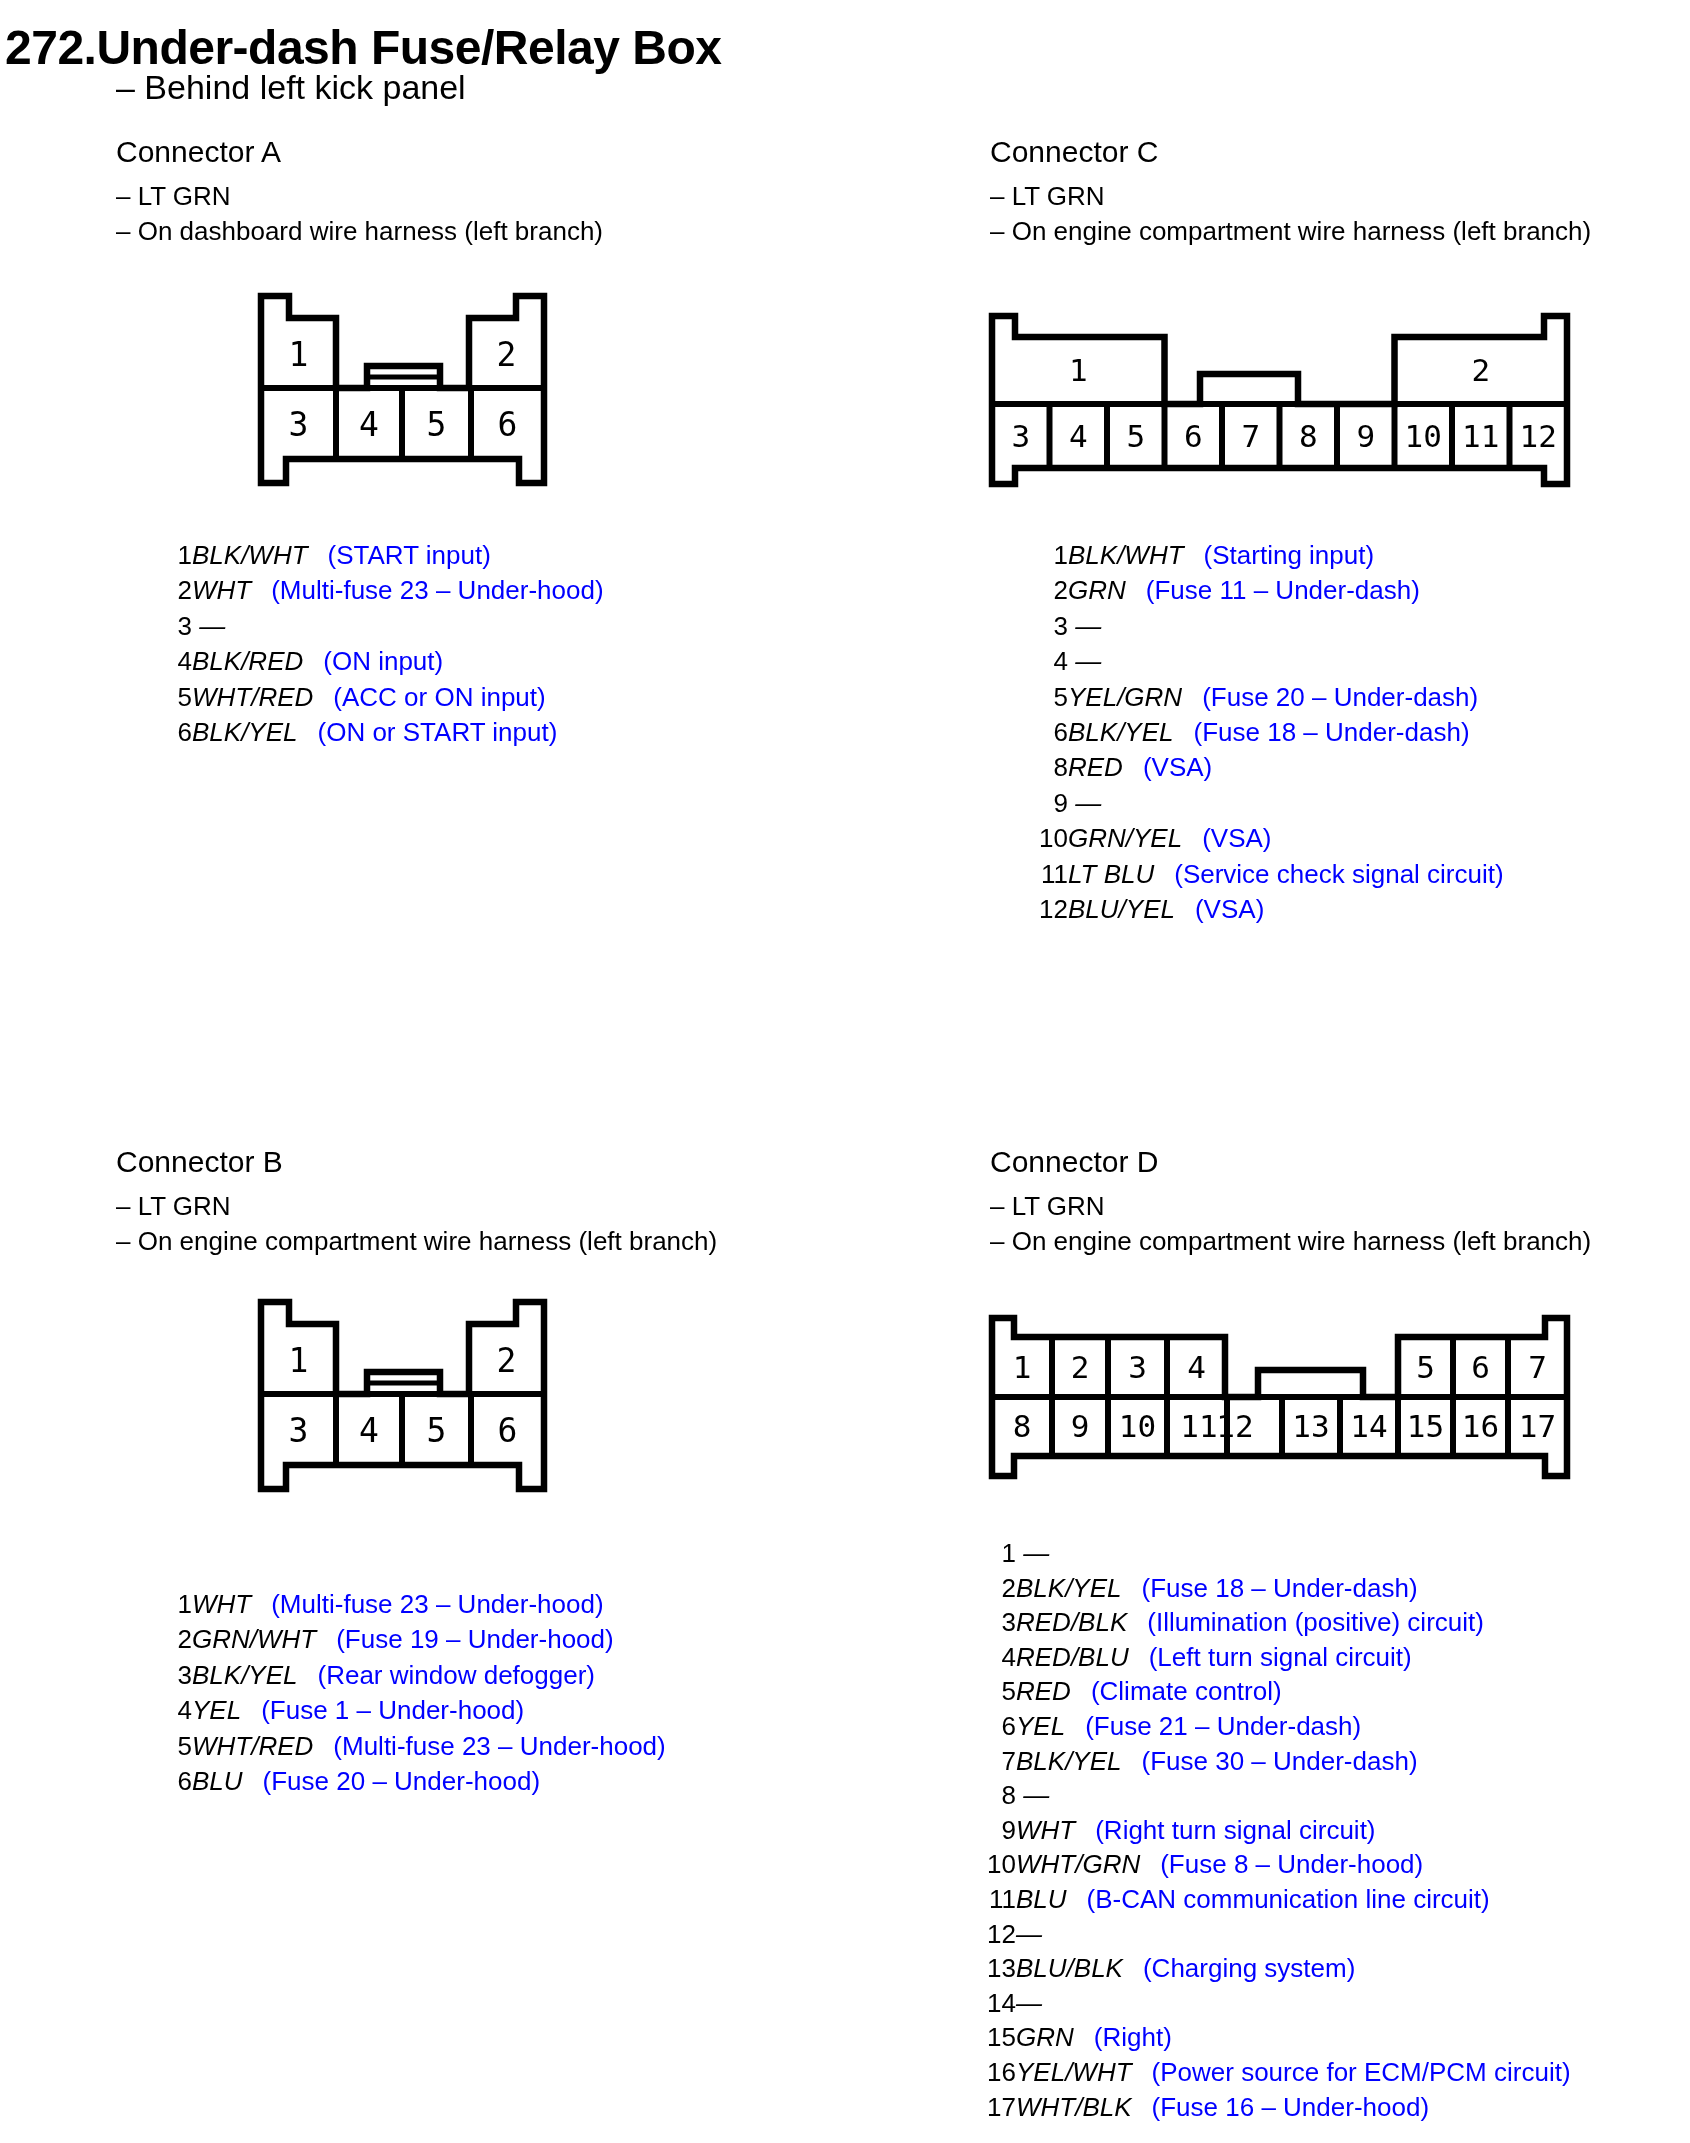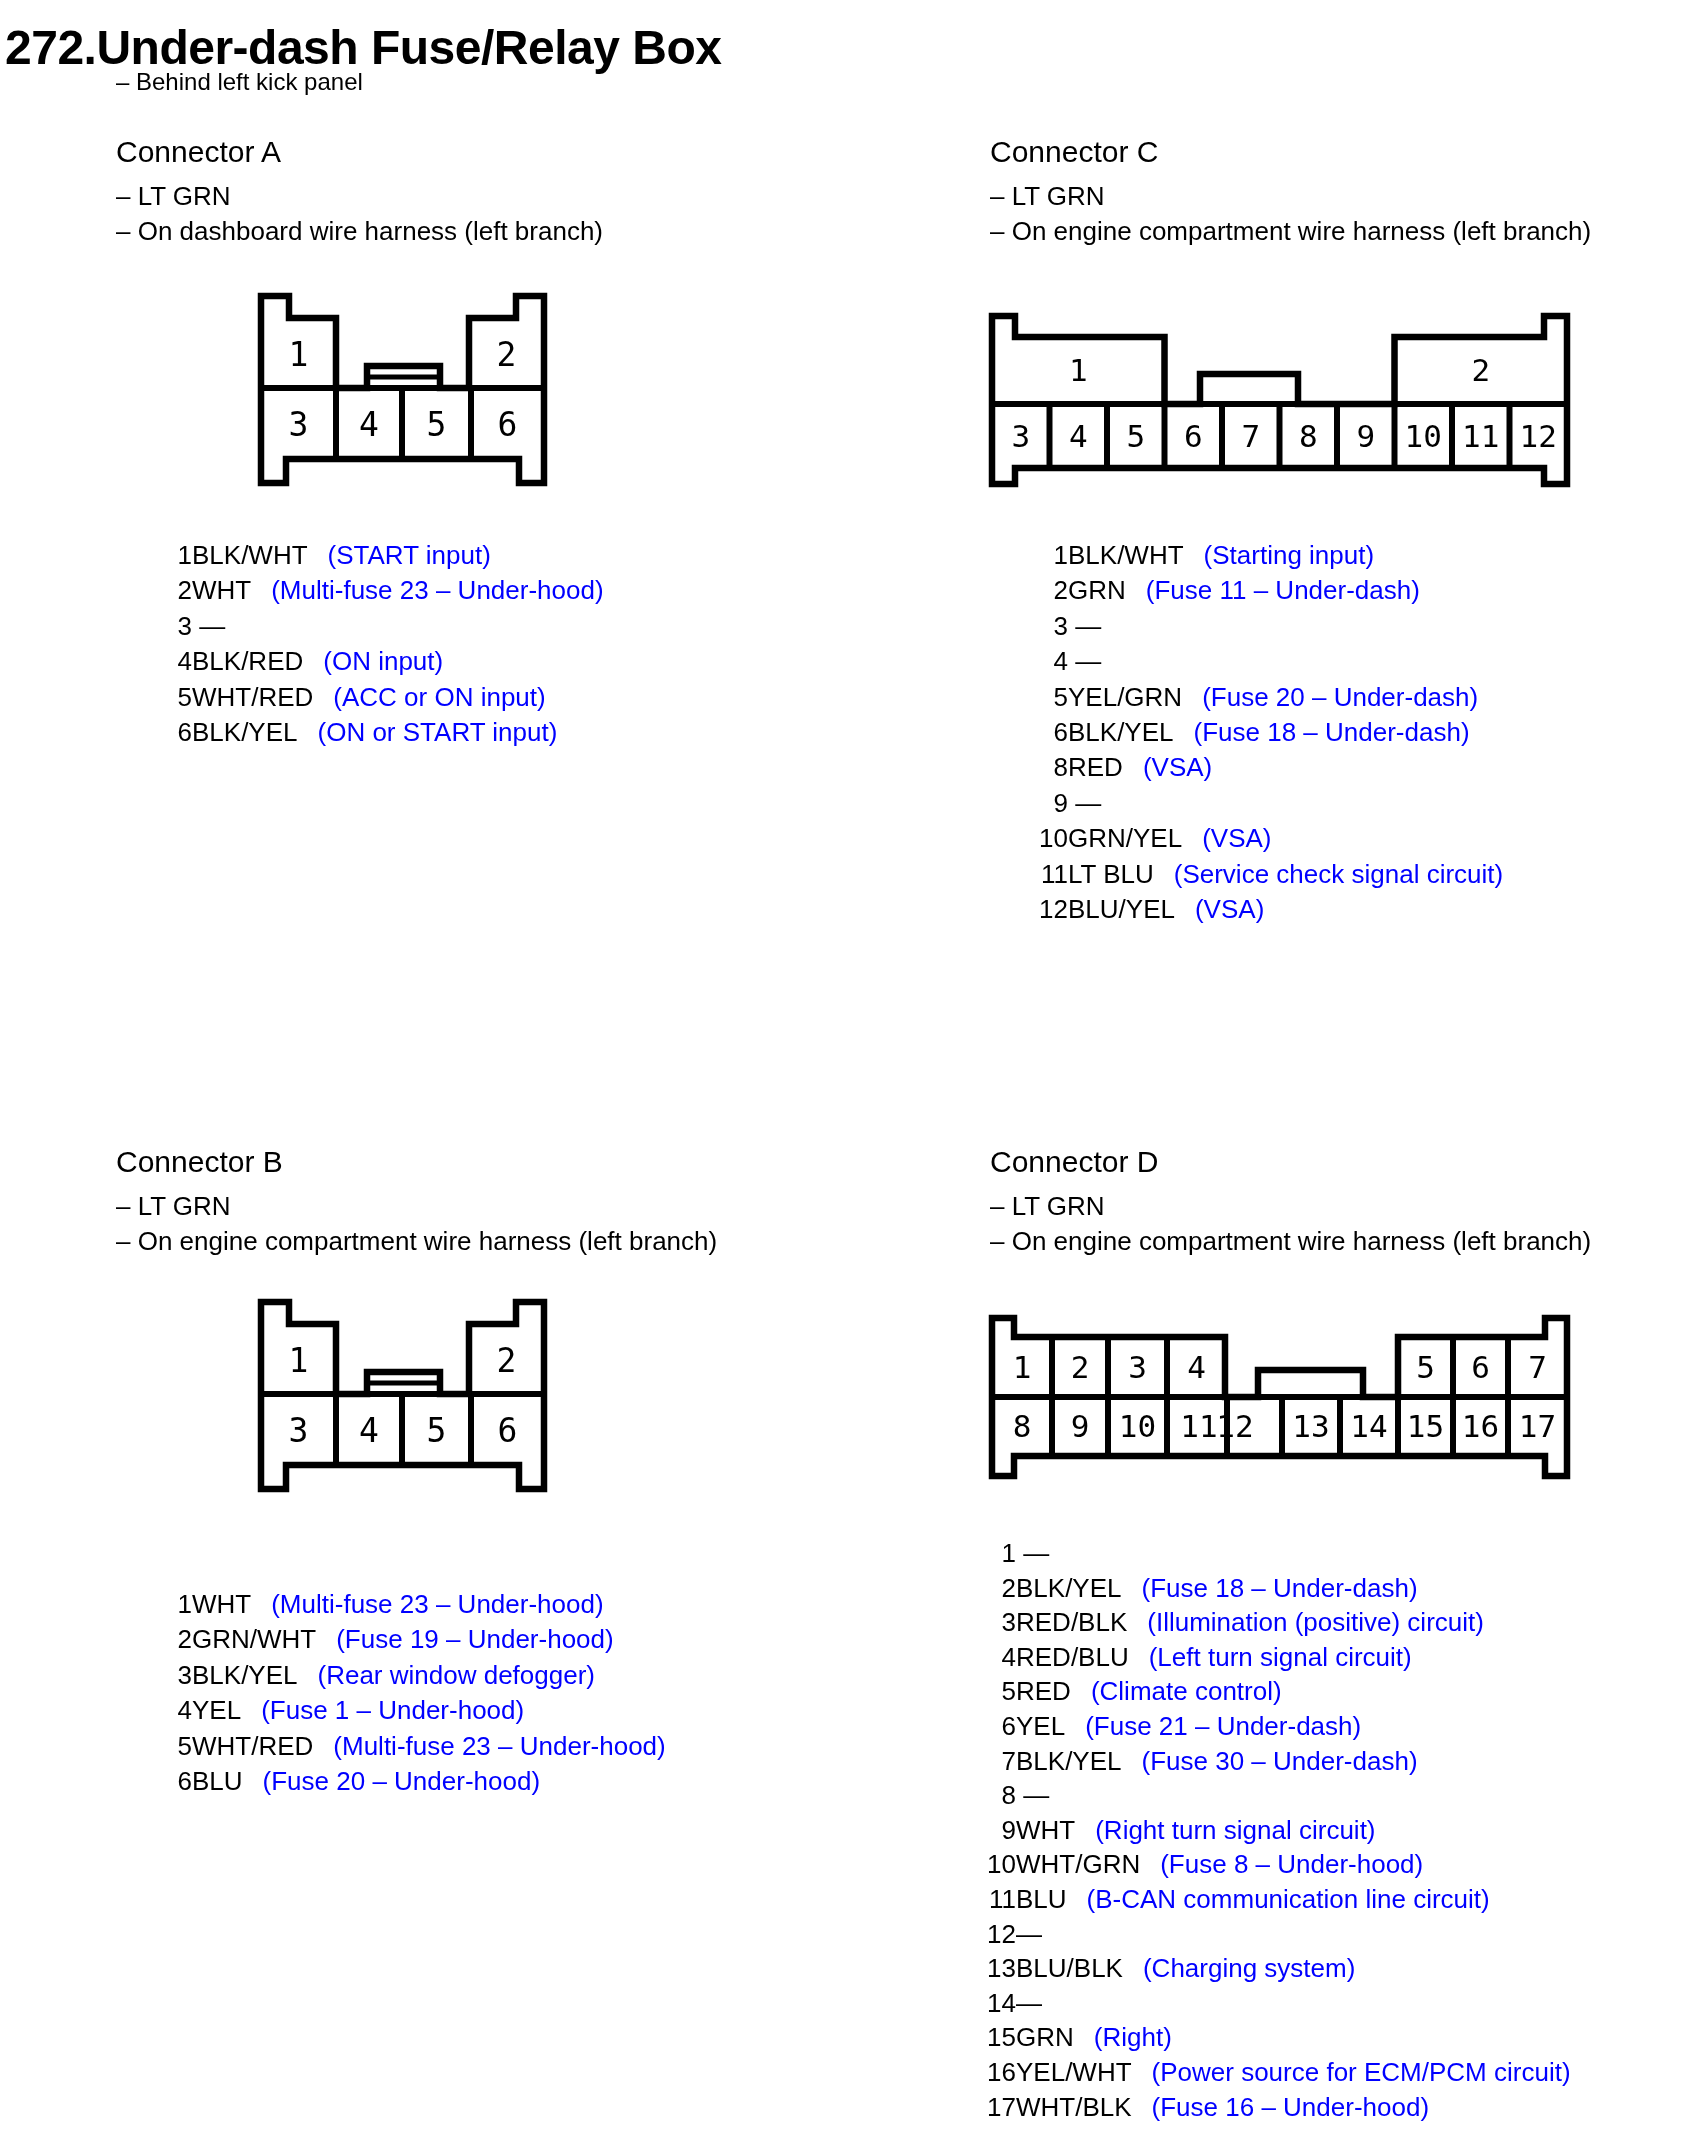--- a/index.html
+++ b/index.html
@@ -6,21 +6,21 @@
   html,body{margin:0;padding:0;}
   body{
     width:1690px;height:2143px;position:relative;background:#ffffff;
     font-family:"Liberation Sans", sans-serif;color:var(--ink);
     overflow:hidden;
   }
   .abs{position:absolute;}
   .page-title{
     left:5px;top:4px;font-size:48px;font-weight:600;letter-spacing:-0.5px;white-space:pre;margin-top:16px;
   }
-  .subtitle{ left:116px;top:68px;font-size:24px;white-space:pre; }
+  .subtitle{ left:116px;top:68px;font-size:34px;white-space:pre; }
   .sec-header{ font-size:30px;white-space:pre; }
   .note{ font-size:26px;white-space:pre;text-align:center; }
   
   .hdr-a{left:116px;top:135px;} .hdr-c{left:990px;top:135px;}
   .hdr-b{left:116px;top:1145px;} .hdr-d{left:990px;top:1145px;}
   .note-a1{left:116px;top:181px;} .note-a2{left:116px;top:216px;}
   .note-c1{left:990px;top:181px;} .note-c2{left:990px;top:216px;}
   .note-b1{left:116px;top:1191px;} .note-b2{left:116px;top:1226px;}
   .note-d1{left:990px;top:1191px;} .note-d2{left:990px;top:1226px;}
   
@@ -34,21 +34,21 @@
     font-family:"DejaVu Sans Mono", monospace;fill:var(--ink);
     text-anchor:middle;dominant-baseline:central;
   }
   
   .pin-list{position:absolute;}
   .pins-a{left:147px;top:538px;} .pins-c{left:1023px;top:538px;}
   .pins-b{left:147px;top:1547px;margin-top:40px;} .pins-d{left:971px;top:1536px;}
   .pin-row{white-space:pre;font-size:26px;height:35.4px;line-height:35.4px;}
   .pins-d .pin-row{height:34.6px;line-height:34.6px;}
   .pin-num{display:inline-block;width:45px;text-align:right;}
-  .pin-wire{color:var(--ink);}
+  .pin-wire{color:var(--ink);font-style:italic;}
   .pin-fn{color:var(--blue);margin-left:20px;}
 </style>
 </head>
 <body>
 
 <div class="abs page-title">272.Under-dash Fuse/Relay Box</div>
 <div class="abs subtitle">– Behind left kick panel</div>
 
 <div class="abs sec-header hdr-a">Connector A</div>
 <div class="abs note note-a1">– LT GRN</div>

